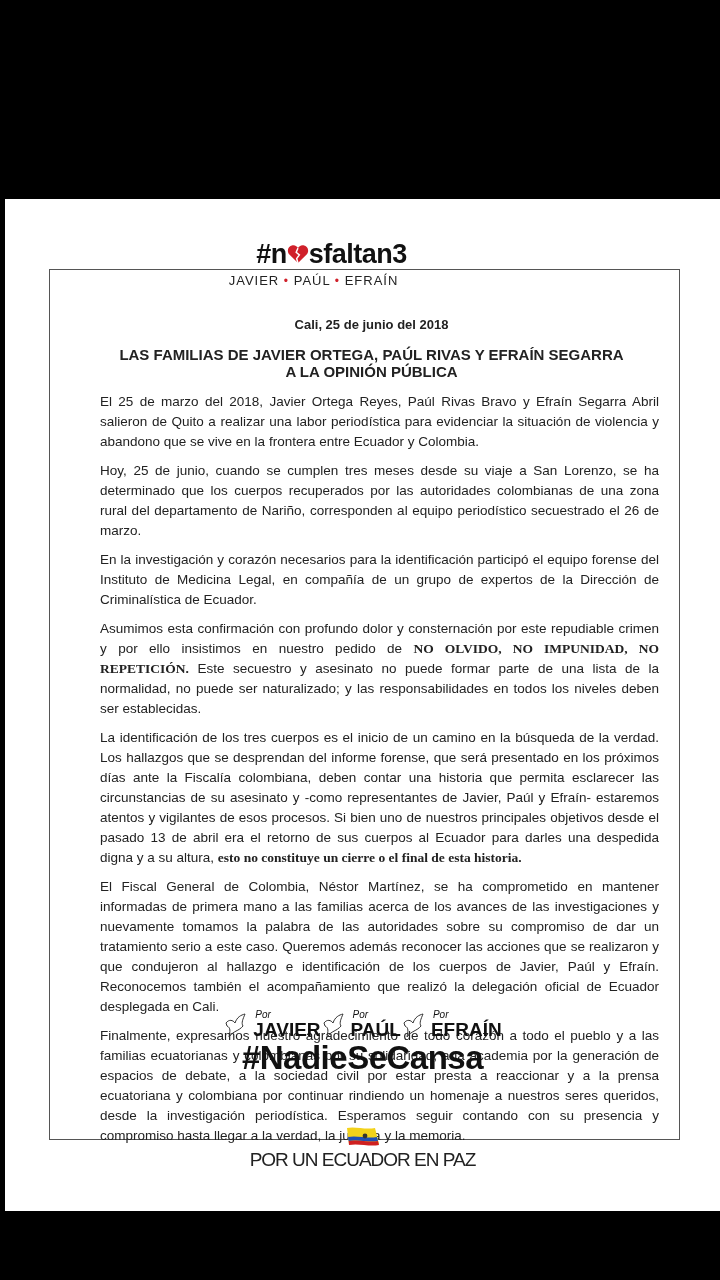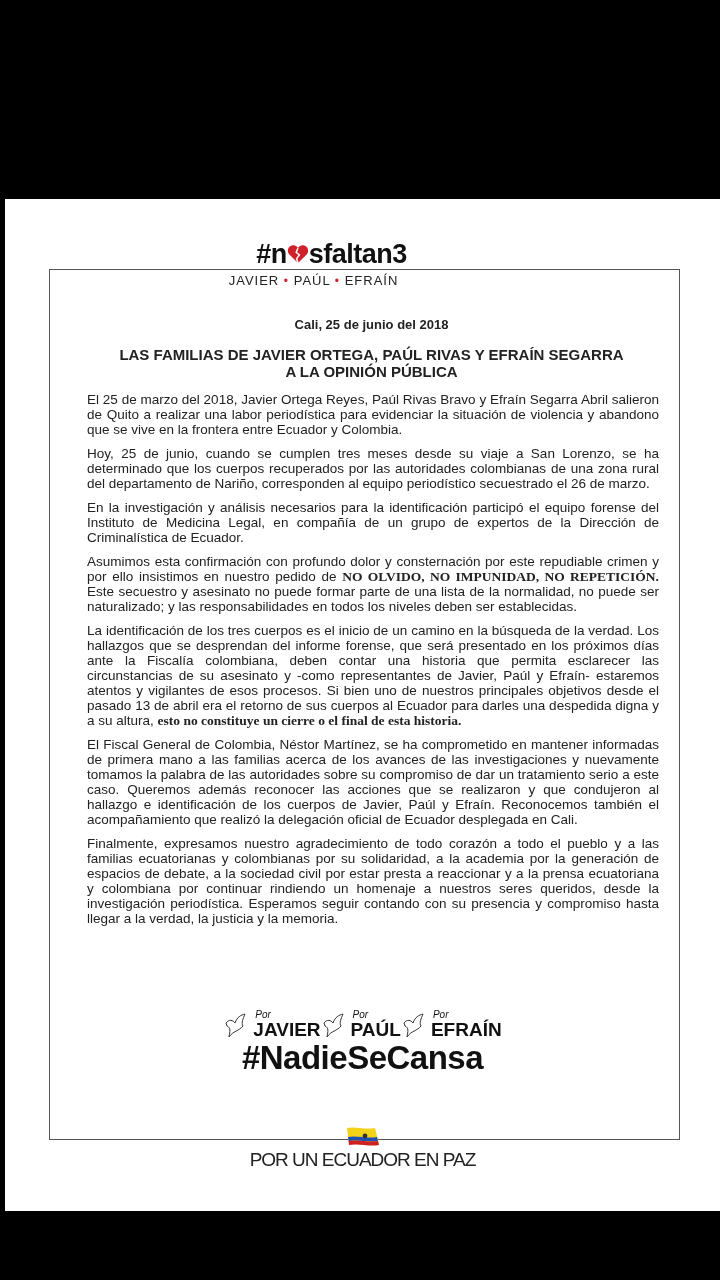--- a/index.html
+++ b/index.html
@@ -7,21 +7,21 @@
   .sheet { position:absolute; left:5px; top:199px; width:715px; height:1012px; background:#fff; }
   .frame { position:absolute; left:44px; top:70px; width:629px; height:870px; border:1px solid #555; border-top:none; }
   .frame-top-line { position:absolute; left:44px; top:70px; width:630px; height:1px; background:#555; }
   .logo { position:absolute; left:0; top:40px; width:653px; text-align:center; font-weight:bold; font-size:27px; color:#111; letter-spacing:-0.5px; }
   .logo .heart { display:inline-block; width:22px; height:20px; vertical-align:-1px; }
   .names { position:absolute; left:0; top:74px; width:617px; text-align:center; font-size:13px; letter-spacing:1px; color:#222; }
   .names .dot { color:#d0202a; font-size:12px; }
   .content { position:absolute; left:79px; top:118px; width:575px; color:#222; }
   .date { text-align:center; font-weight:bold; font-size:13px; margin:0 0 14px 0; }
   .heading { text-align:center; font-weight:bold; font-size:15px; line-height:17px; margin:0 0 12px 0; }
-  .para { font-size:13.5px; line-height:15px; text-align:justify; margin:0 0 9px 3px; }
+  .para { font-size:13.5px; line-height:20px; text-align:justify; margin:0 0 9px 16px; }
   .para b { font-weight:bold;font-family:Liberation Serif, serif; }
   .sign { position:absolute; left:0; top:812px; width:715px; height:90px; }
   .sign-row { display:flex; justify-content:center; }
   .sign-item { display:flex; align-items:flex-end; }
   .dove { width:30px; height:30px; }
   .sign-name { position:relative; font-weight:bold; font-size:19px; color:#111; }
   .sign-name .por { position:absolute; left:2px; top:-10px; font-style:italic; font-weight:normal; font-size:10px; }
   .hashtag { text-align:center; font-weight:bold; font-size:33px; color:#111; letter-spacing:-0.5px; margin-top:-2px; }
   .flag { position:absolute; left:340px; top:927px; width:36px; height:22px; }
   .footer { position:absolute; left:0; top:950px; width:715px; text-align:center; font-size:19px; color:#222; letter-spacing:-1px; }
@@ -42,21 +42,21 @@
     <span>PAÚL</span>
     <span class="dot">•</span>
     <span>EFRAÍN</span>
   </div>
 
   <div class="content">
     <p class="date">Cali, 25 de junio del 2018</p>
     <p class="heading"><span>LAS FAMILIAS DE JAVIER ORTEGA, PAÚL RIVAS Y EFRAÍN SEGARRA</span><br><span>A LA OPINIÓN PÚBLICA</span></p>
     <p class="para">El 25 de marzo del 2018, Javier Ortega Reyes, Paúl Rivas Bravo y Efraín Segarra Abril salieron de Quito a realizar una labor periodística para evidenciar la situación de violencia y abandono que se vive en la frontera entre Ecuador y Colombia.</p>
     <p class="para">Hoy, 25 de junio, cuando se cumplen tres meses desde su viaje a San Lorenzo, se ha determinado que los cuerpos recuperados por las autoridades colombianas de una zona rural del departamento de Nariño, corresponden al equipo periodístico secuestrado el 26 de marzo.</p>
-    <p class="para">En la investigación y análisis necesarios para la identificación participó el equipo forense del Instituto de Medicina Legal, en compañía de un grupo de expertos de la Dirección de Criminalística de Ecuador.</p>
+    <p class="para">En la investigación y corazón necesarios para la identificación participó el equipo forense del Instituto de Medicina Legal, en compañía de un grupo de expertos de la Dirección de Criminalística de Ecuador.</p>
     <p class="para"><span>Asumimos esta confirmación con profundo dolor y consternación por este repudiable crimen y por ello insistimos en nuestro pedido de </span><b>NO OLVIDO, NO IMPUNIDAD, NO REPETICIÓN.</b><span> Este secuestro y asesinato no puede formar parte de una lista de la normalidad, no puede ser naturalizado; y las responsabilidades en todos los niveles deben ser establecidas.</span></p>
     <p class="para"><span>La identificación de los tres cuerpos es el inicio de un camino en la búsqueda de la verdad. Los hallazgos que se desprendan del informe forense, que será presentado en los próximos días ante la Fiscalía colombiana, deben contar una historia que permita esclarecer las circunstancias de su asesinato y -como representantes de Javier, Paúl y Efraín- estaremos atentos y vigilantes de esos procesos. Si bien uno de nuestros principales objetivos desde el pasado 13 de abril era el retorno de sus cuerpos al Ecuador para darles una despedida digna y a su altura, </span><b>esto no constituye un cierre o el final de esta historia.</b></p>
     <p class="para">El Fiscal General de Colombia, Néstor Martínez, se ha comprometido en mantener informadas de primera mano a las familias acerca de los avances de las investigaciones y nuevamente tomamos la palabra de las autoridades sobre su compromiso de dar un tratamiento serio a este caso. Queremos además reconocer las acciones que se realizaron y que condujeron al hallazgo e identificación de los cuerpos de Javier, Paúl y Efraín. Reconocemos también el acompañamiento que realizó la delegación oficial de Ecuador desplegada en Cali.</p>
     <p class="para">Finalmente, expresamos nuestro agradecimiento de todo corazón a todo el pueblo y a las familias ecuatorianas y colombianas por su solidaridad, a la academia por la generación de espacios de debate, a la sociedad civil por estar presta a reaccionar y a la prensa ecuatoriana y colombiana por continuar rindiendo un homenaje a nuestros seres queridos, desde la investigación periodística. Esperamos seguir contando con su presencia y compromiso hasta llegar a la verdad, la justicia y la memoria.</p>
   </div>
 
   <div class="sign">
     <div class="sign-row">
       <div class="sign-item">
         <svg class="dove" viewBox="0 0 30 30">

